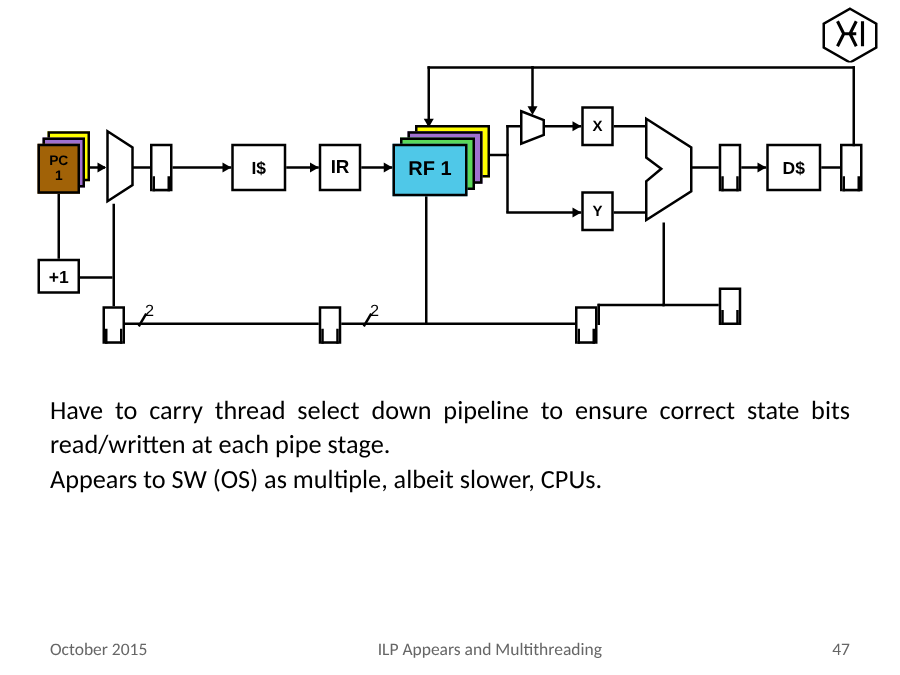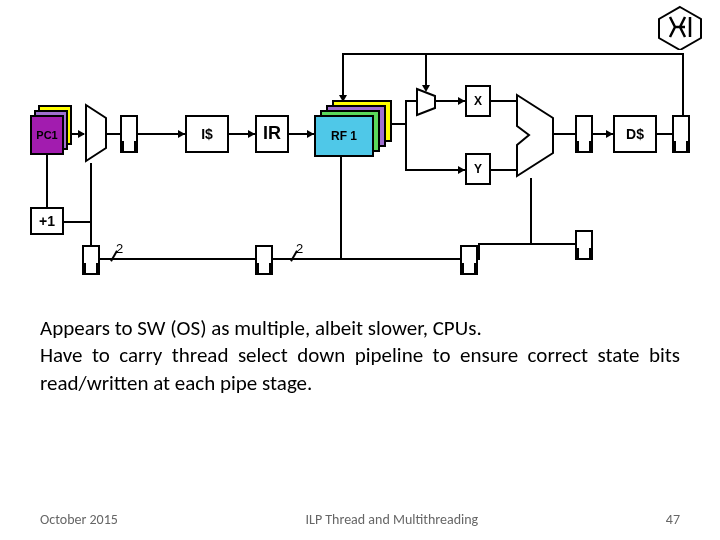--- a/index.html
+++ b/index.html
@@ -29,21 +29,21 @@
 <svg viewBox="0 0 50 45">
       <polygon points="25,2 46,14 46,33 25,45 4,33 4,14" fill="none" stroke="#000" stroke-width="2"></polygon>
       <path d="M15 12 L20 22 L15 32 M20 22 L30 22 M30 12 L25 22 L30 32 M35 12 L35 32" stroke="#000" stroke-width="2.5" fill="none"></path>
     </svg>
 </div>
 
 <div class="diagram">
 
 <div class="box" style="left:8px;top:60px;width:34px;height:40px;background:#ff0;z-index:1"></div>
 <div class="box" style="left:4px;top:65px;width:34px;height:40px;background:#a070d0;z-index:2"></div>
-<div class="box" style="left:0px;top:70px;width:34px;height:40px;background:#a21caf;z-index:3;font-size:11px;flex-direction:row">
+<div class="box" style="left:0px;top:70px;width:34px;height:40px;background:#a16207;z-index:3;font-size:11px;flex-direction:column">
       <span>PC</span>
       <span>1</span>
     </div>
 
 <div class="mux" style="left:54px;top:58px">
 <svg width="24" height="60">
         <polygon points="2,2 22,15 22,45 2,58" fill="#fff" stroke="#000" stroke-width="2"></polygon>
       </svg>
 </div>
 
@@ -55,30 +55,30 @@
     </div>
 <div class="wire wh" style="left:76px;top:88px;width:14px"></div>
 
 <div class="box" style="left:155px;top:70px;width:44px;height:38px">
       <span>I$</span>
     </div>
 <div class="wire wh" style="left:108px;top:88px;width:47px"></div>
 <div class="arrow-r" style="left:148px;top:85px"></div>
 
 <div class="box" style="left:225px;top:70px;width:34px;height:38px;flex-direction:column">
-      <span style="font-size:18px">IR</span>
+      <span style="font-size:15px">IR</span>
       <div class="notch" style="position:relative;bottom:auto;left:auto;transform:none;margin-top:2px"></div>
     </div>
 <div class="wire wh" style="left:199px;top:88px;width:26px"></div>
 <div class="arrow-r" style="left:218px;top:85px"></div>
 
 <div class="box" style="left:302px;top:55px;width:60px;height:42px;background:#ff0;z-index:1"></div>
 <div class="box" style="left:296px;top:60px;width:60px;height:42px;background:#a070d0;z-index:2"></div>
 <div class="box" style="left:290px;top:65px;width:60px;height:42px;background:#5bd85b;z-index:3"></div>
-<div class="box" style="left:284px;top:70px;width:60px;height:42px;background:#4fc8e8;z-index:4;font-size:12px">
+<div class="box" style="left:284px;top:70px;width:60px;height:42px;background:#4fc8e8;z-index:4;font-size:16px">
       <span>RF 1</span>
     </div>
 <div class="wire wh" style="left:259px;top:88px;width:25px"></div>
 <div class="arrow-r" style="left:277px;top:85px"></div>
 
 <div class="box" style="left:435px;top:40px;width:26px;height:32px;font-size:12px;flex-direction:column">
       <span>X</span>
       <div class="notch" style="position:relative;bottom:auto;left:auto;transform:none;margin-top:1px"></div>
     </div>
 <div class="box" style="left:435px;top:108px;width:26px;height:32px;font-size:12px;flex-direction:column">
@@ -165,21 +165,21 @@
 <div class="wire wh" style="left:34px;top:176px;width:26px"></div>
 <div class="wire wv" style="left:34px;top:176px;height:0px"></div>
 
 <div class="wire wv" style="left:310px;top:112px;height:103px"></div>
 <div class="wire wv" style="left:500px;top:133px;height:67px"></div>
 <div class="wire wh" style="left:500px;top:198px;width:1px"></div>
 
 </div>
 
 <div class="text-block">
+<div>Have to carry thread select down pipeline to ensure correct state bits read/written at each pipe stage.</div>
 <div>Appears to SW (OS) as multiple, albeit slower, CPUs.</div>
-<div>Have to carry thread select down pipeline to ensure correct state bits read/written at each pipe stage.</div>
 </div>
 
 <div class="footer">
 <span>October 2015</span>
-<span>ILP Thread and Multithreading</span>
+<span>ILP Appears and Multithreading</span>
 <span>47</span>
 </div>
 
 </body></html>

